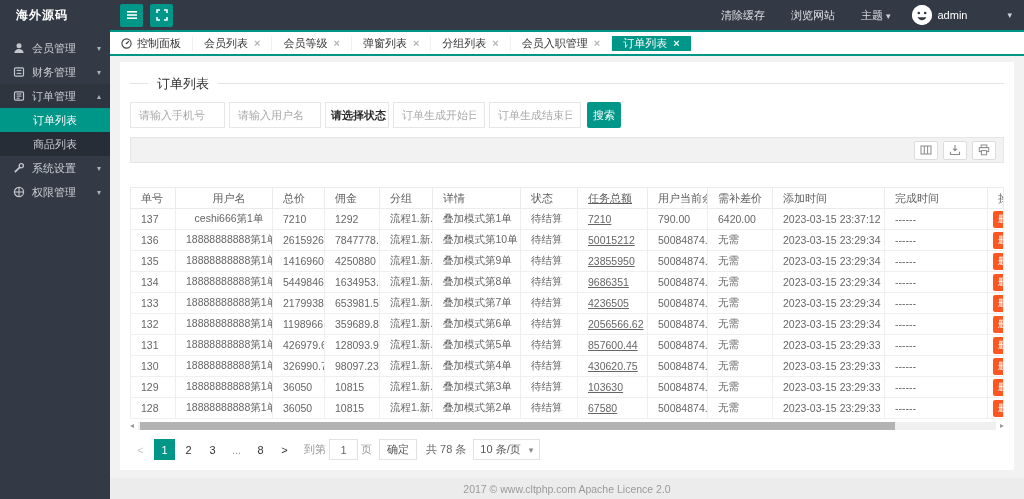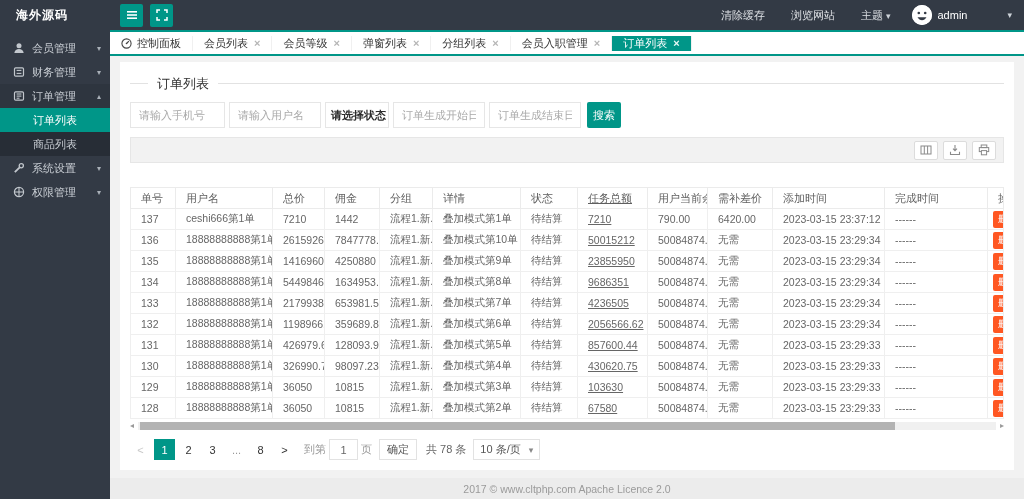--- a/index.html
+++ b/index.html
@@ -50,21 +50,21 @@
   .select-box { width:64px; height:26px; border:1px solid #e6e6e6; background:#fff; display:flex; align-items:center; padding:0 5px; font-size:11px; font-weight:bold; color:#2b2b2b; cursor:pointer; white-space:nowrap; }
   .search-btn { height:26px; padding:0 6px; min-width:34px; background:#009688; color:#fff; border:none; border-radius:2px; font-size:11px; cursor:pointer; margin-left:2px; white-space:nowrap; }
 
   .table-toolbar { margin-top:9px; height:26px; background:#f2f2f2; border:1px solid #e6e6e6; display:flex; align-items:center; justify-content:flex-end; gap:5px; padding-right:7px; }
   .tool-btn { width:24px; height:19px; background:#fff; border:1px solid #dcdcdc; border-radius:2px; display:flex; align-items:center; justify-content:center; cursor:pointer; }
 
   table.data-table { width:100%; border-collapse:collapse; table-layout:fixed;margin-top:24px; }
   .data-table th { height:21px; font-weight:normal; font-size:11px; color:#5f5f5f; text-align:left; padding:0 0 0 10px; border:1px solid #ebebeb; background:#fff; white-space:nowrap; overflow:hidden; }
   .data-table td { height:21px; font-size:10.5px; color:#666; padding:0 0 0 10px; border:1px solid #efefef; white-space:nowrap; overflow:hidden; }
   .data-table th:nth-child(1), .data-table td:nth-child(1){ width:45px; }
-  .data-table th:nth-child(2), .data-table td:nth-child(2){ width:97px; }
+  .data-table th:nth-child(2), .data-table td:nth-child(2){ width:97px;text-align:center; }
   .data-table th:nth-child(3), .data-table td:nth-child(3){ width:52px; }
   .data-table th:nth-child(4), .data-table td:nth-child(4){ width:55px; }
   .data-table th:nth-child(5), .data-table td:nth-child(5){ width:53px; }
   .data-table th:nth-child(6), .data-table td:nth-child(6){ width:88px; }
   .data-table th:nth-child(7), .data-table td:nth-child(7){ width:57px; }
   .data-table th:nth-child(8), .data-table td:nth-child(8){ width:70px;text-decoration:underline; }
   .data-table th:nth-child(9), .data-table td:nth-child(9){ width:60px; }
   .data-table th:nth-child(10), .data-table td:nth-child(10){ width:65px; }
   .data-table th:nth-child(11), .data-table td:nth-child(11){ width:112px; }
   .data-table th:nth-child(12), .data-table td:nth-child(12){ width:103px; }
@@ -295,21 +295,21 @@
               <th>添加时间</th>
               <th>完成时间</th>
               <th>操作</th>
             </tr>
           </thead>
         <tbody>
             <tr>
               <td>137</td>
               <td>ceshi666第1单</td>
               <td>7210</td>
-              <td>1442</td>
+              <td>1292</td>
               <td>流程1.新...</td>
               <td>叠加模式第1单</td>
               <td>待结算</td>
               <td>7210</td>
               <td>790.00</td>
               <td>6420.00</td>
               <td>2023-03-15 23:37:12</td>
               <td>------</td>
               <td><button class="del-btn">删除</button></td>
             </tr>

